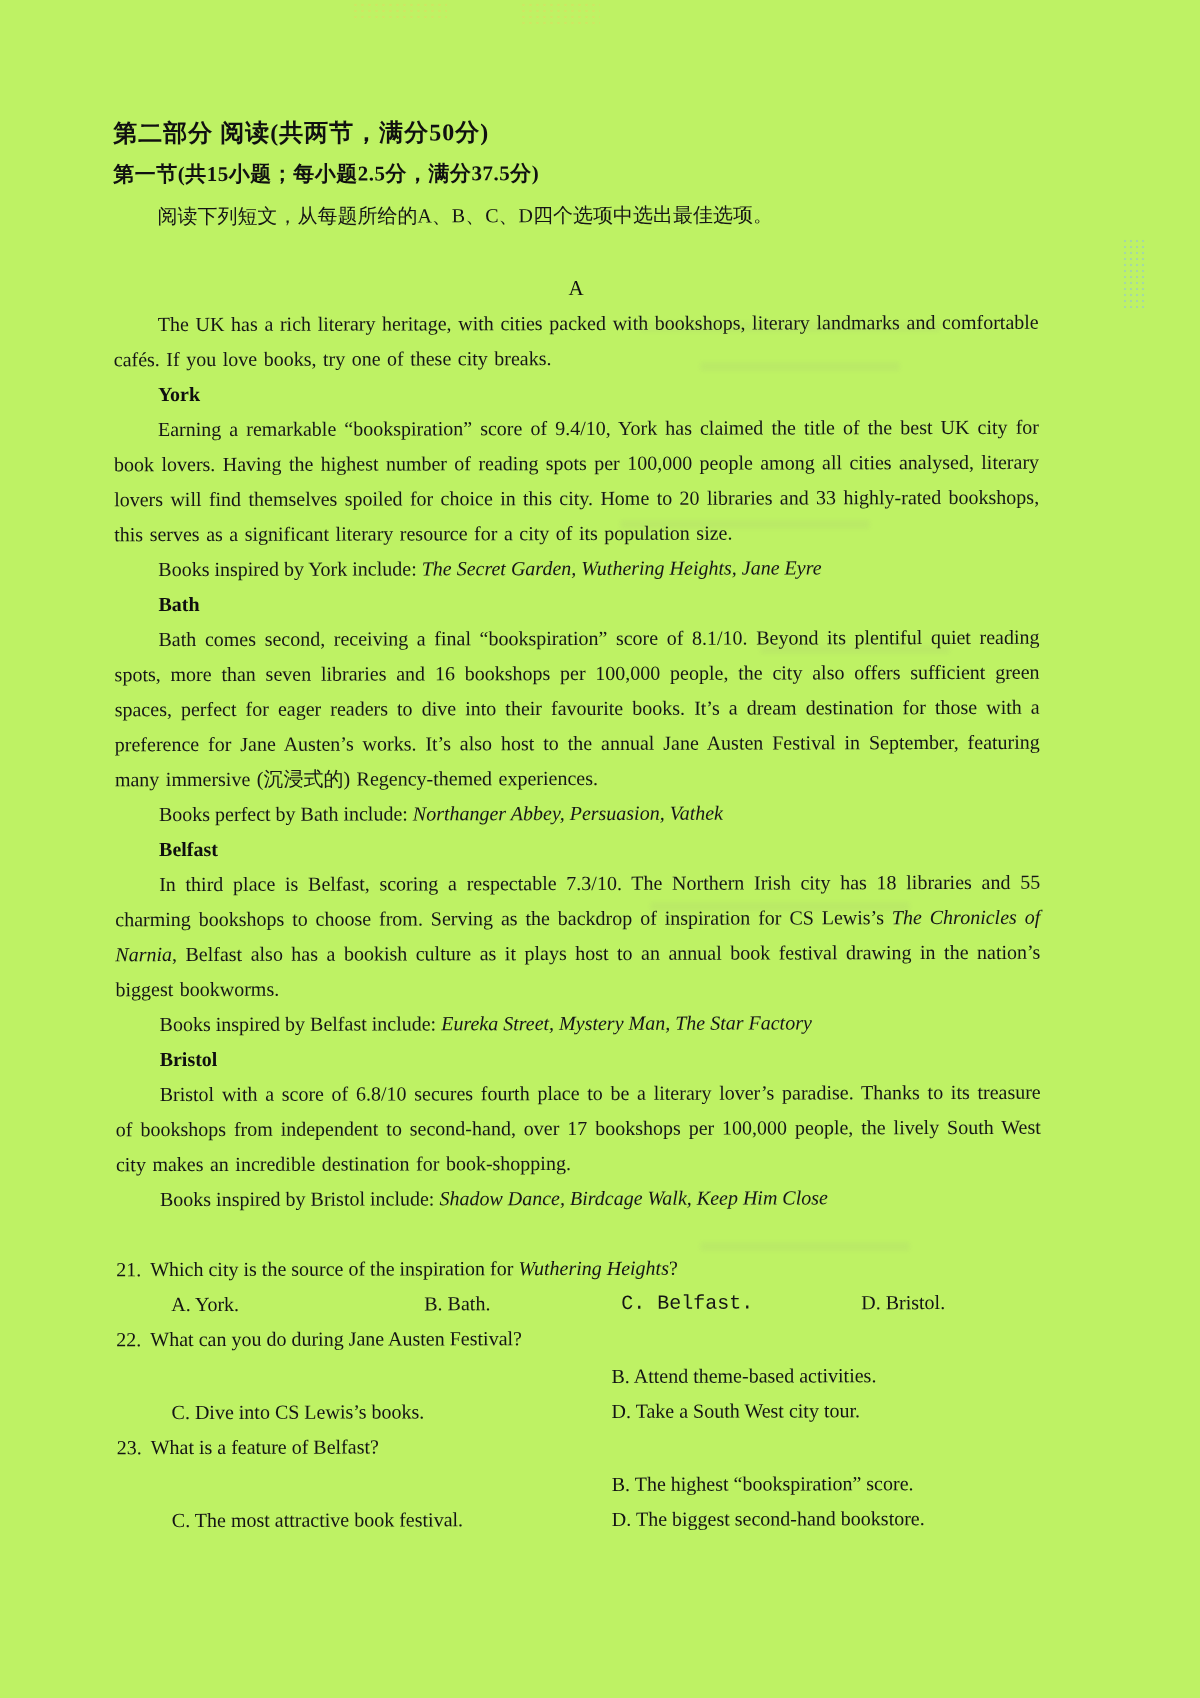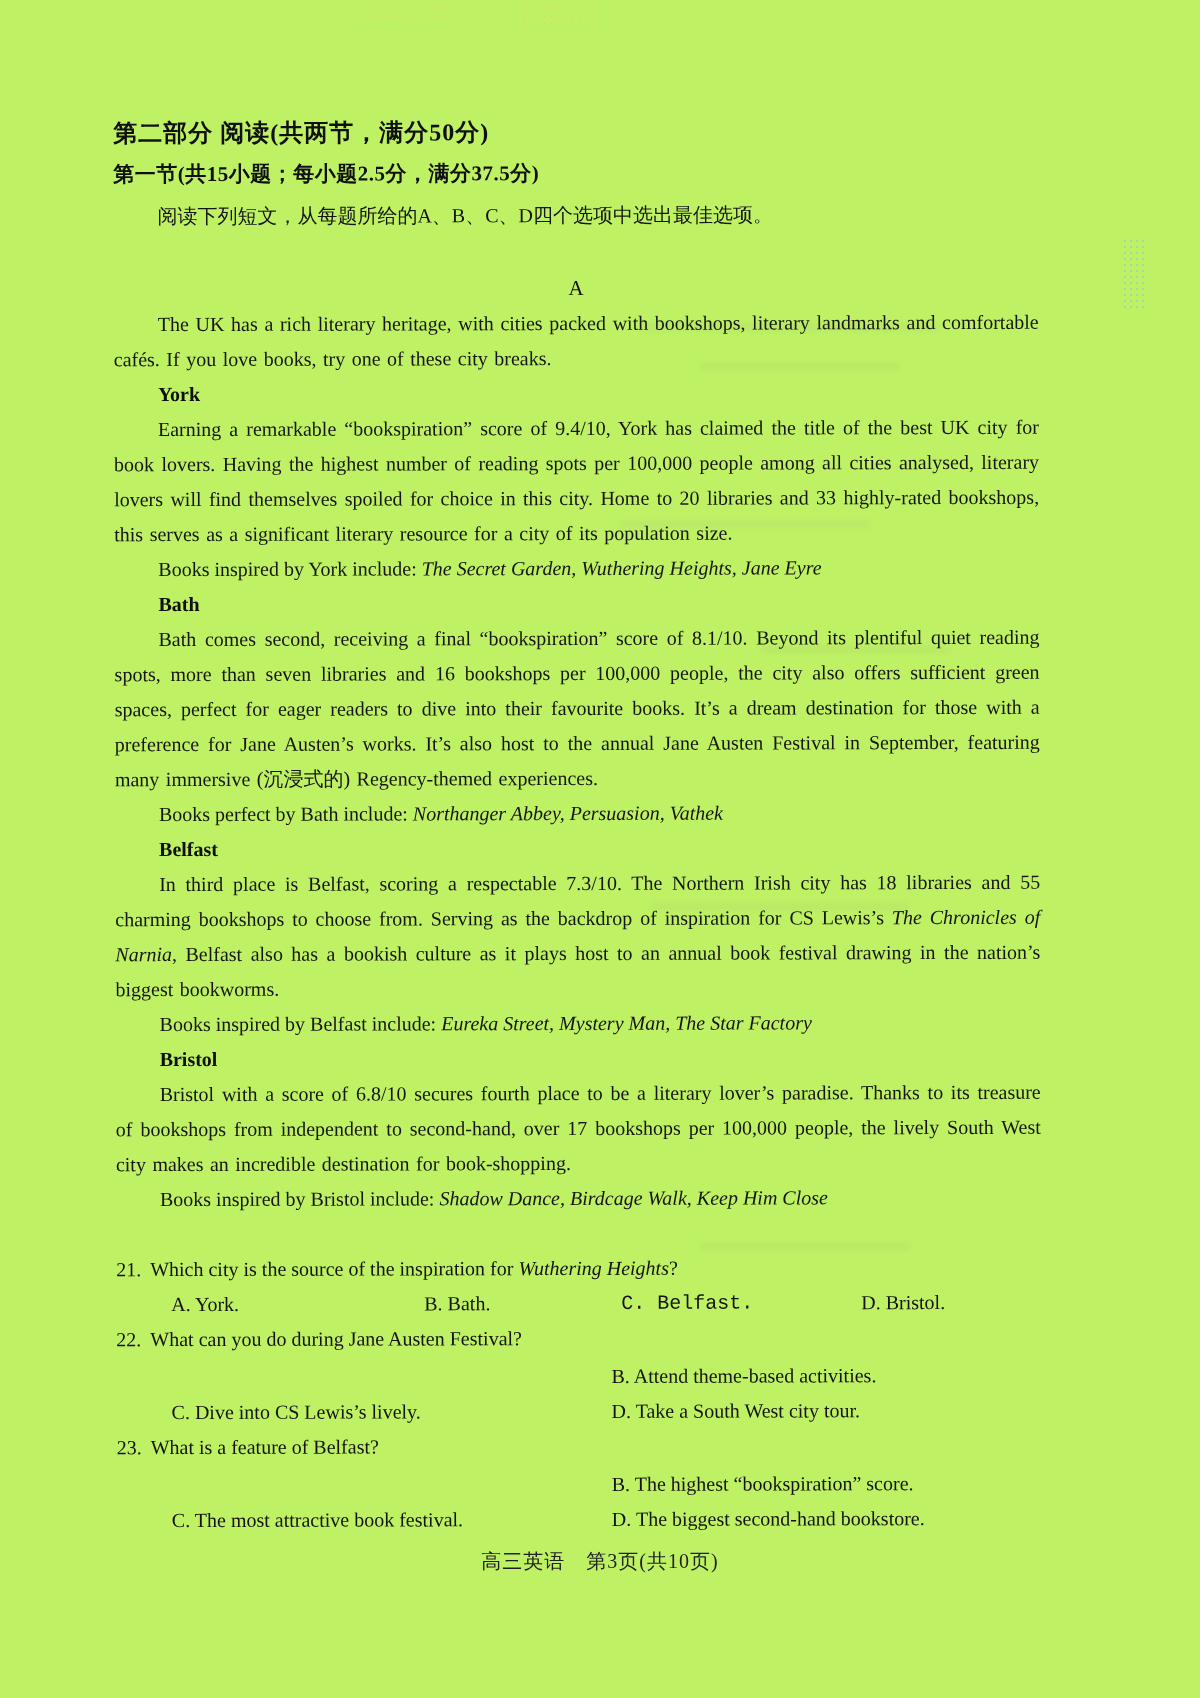--- a/index.html
+++ b/index.html
@@ -120,30 +120,29 @@
         <span class="opt p1">B. Bath.</span>
         <span class="opt p2">C. Belfast.</span>
         <span class="opt p3">D. Bristol.</span>
       </div>
 
       <div class="q"><span class="qnum">22.</span><span>What can you do during Jane Austen Festival?</span></div>
       <div class="optrow two gap3">
         <span class="opt pR">B. Attend theme-based activities.</span>
       </div>
       <div class="optrow two">
-        <span class="opt pL">C. Dive into CS Lewis’s lively.</span>
+        <span class="opt pL">C. Dive into CS Lewis’s books.</span>
         <span class="opt pR">D. Take a South West city tour.</span>
       </div>
 
       <div class="q"><span class="qnum">23.</span><span>What is a feature of Belfast?</span></div>
       <div class="optrow two gap3">
         <span class="opt pR">B. The highest “bookspiration” score.</span>
       </div>
       <div class="optrow two">
         <span class="opt pR">D. The biggest second-hand bookstore.</span>
         <span class="opt pL">C. The most attractive book festival.</span>
       </div>
 
     </div>
   </div>
 
-  <div class="footer">高三英语　第3页(共10页)</div>
 </div>
 
 </body></html>

